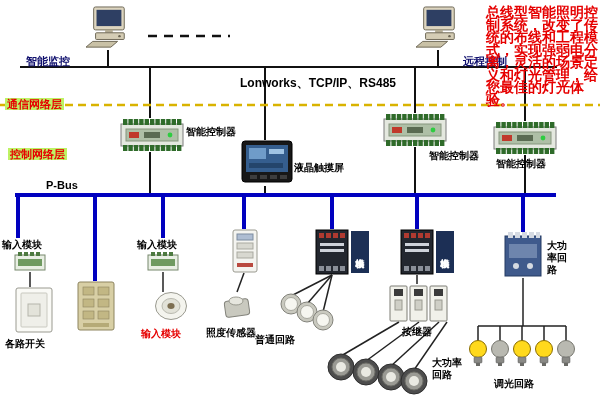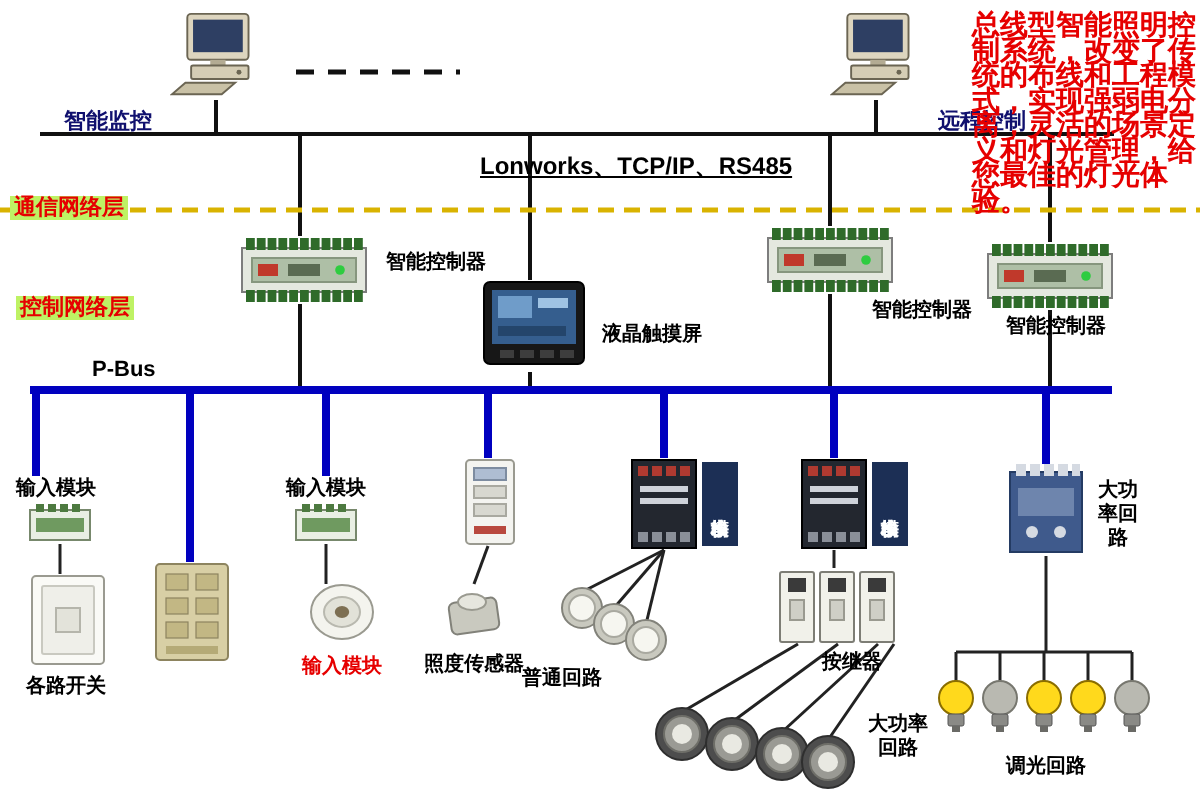--- a/index.html
+++ b/index.html
@@ -2,25 +2,25 @@
 <html><head>
 <meta charset="utf-8">
 <style>
   * { margin:0; padding:0; box-sizing:border-box; }
   html,body { width:600px; height:400px; }
   body { font-family:"Liberation Sans","DejaVu Sans",sans-serif; background:#fff; }
   #stage { position:relative; width:600px; height:400px; background:#ffffff; overflow:hidden; }
   svg.wires { position:absolute; left:0; top:0; z-index:0; }
   .node { position:absolute; z-index:2; line-height:0; }
   .lbl { position:absolute; z-index:3; font-size:10px; font-weight:bold; color:#000;
-         line-height:12px; text-align:center; }
+         line-height:12px; text-align:left; }
   .lbl.red { color:#e60000; }
   .lbl.navy { color:#10106e; font-size:11px; }
   .lbl.layer { color:#e60000; font-size:11px; background:#bef264; padding:0 2px; }
-  .lbl.busname { font-size:12px; white-space:nowrap;text-decoration:underline; }
+  .lbl.busname { font-size:12px; white-space:nowrap; }
   .note { position:absolute; z-index:3; font-size:14px; line-height:12.5px; color:#e60000;
           font-weight:bold; text-align:left; }
   .vlabel { position:absolute; z-index:3; background:#1c2f55; color:#fff; font-size:9px;
             font-weight:bold; writing-mode:vertical-rl; text-align:center; line-height:18px;
             width:18px; height:42px; }
   .bulbs { position:absolute; z-index:2; display:flex; gap:2px; }
   .bulb { width:20px; height:34px; line-height:0; }
   .bulb .glass { stroke:#8a6d00; stroke-width:1; fill:#ffd91c; }
   .bulb.off .glass { fill:#b9b9b1; stroke:#77776f; }
   .bulb .base { fill:#8a8a86; stroke:#555; stroke-width:0.5; }

